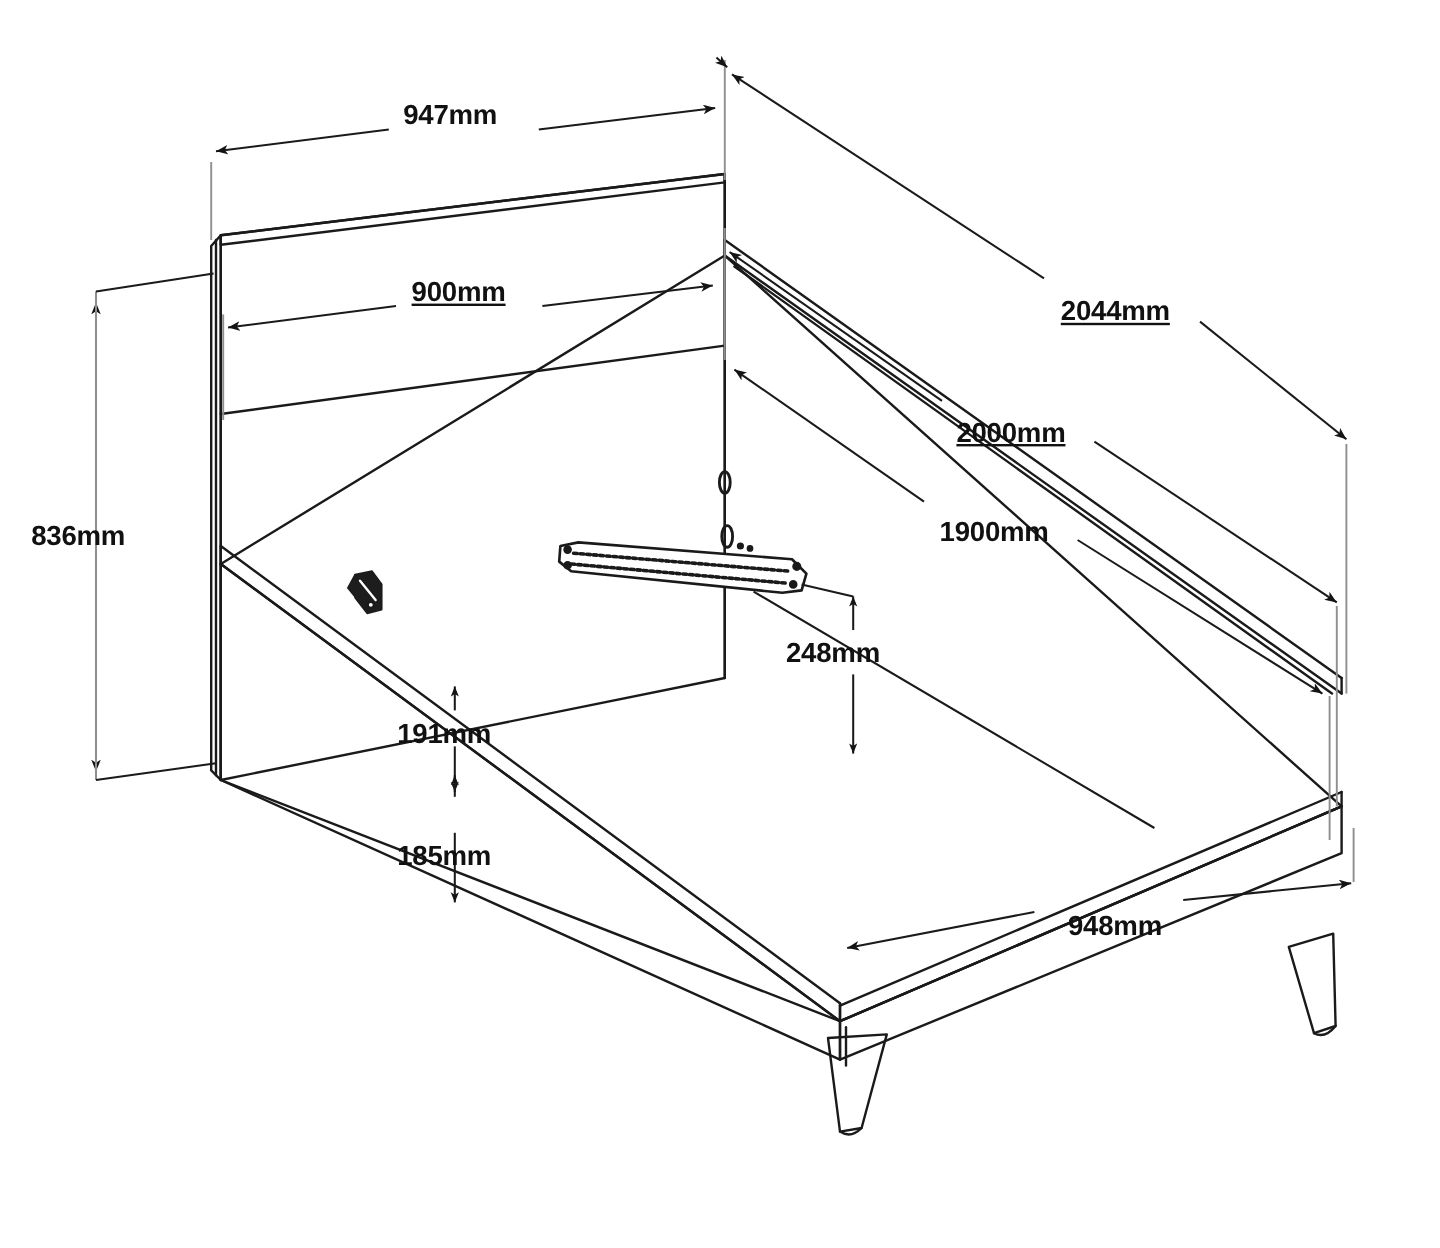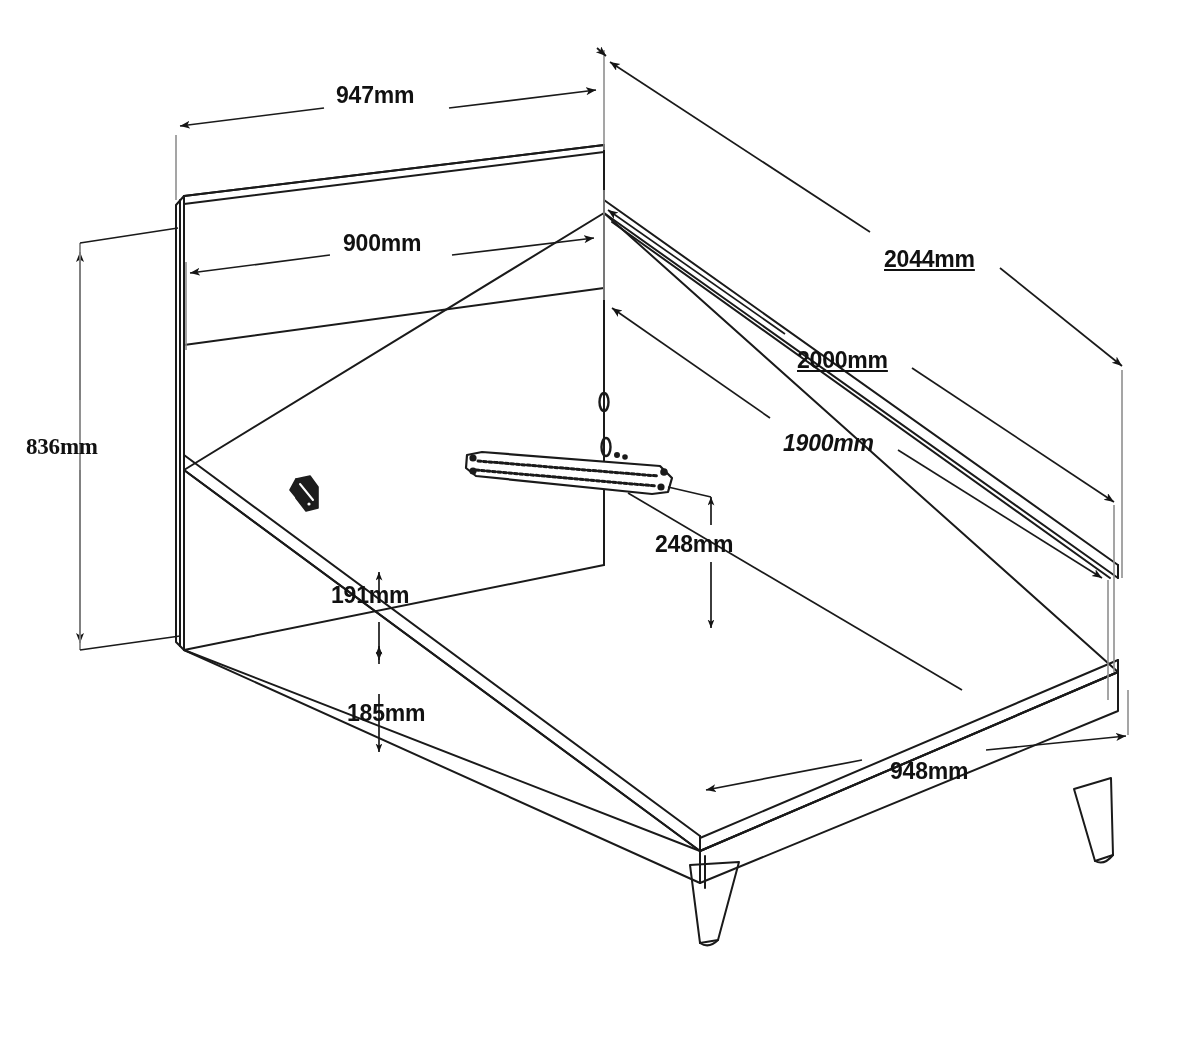--- a/index.html
+++ b/index.html
@@ -186,23 +186,23 @@
       </g>
 
       <g stroke="#1a1a1a" stroke-width="1.7">
         <path d="M986,750 L1126,736" marker-end="url(#ar)"></path>
         <path d="M862,760 L706,790" marker-end="url(#ar)"></path>
       </g>
     </g>
   </svg>
 
   <div class="dim-label" style="left:336px; top:84px;">947mm</div>
-  <div class="dim-label" style="left:343px; top:232px;">900mm</div>
+  <div class="dim-label" style="left:343px; top:232px;text-decoration:underline;">900mm</div>
   <div class="dim-label" style="left:884px; top:248px;text-decoration:underline;">2044mm</div>
   <div class="dim-label" style="left:797px; top:349px;text-decoration:underline;">2000mm</div>
-  <div class="dim-label" style="left:783px; top:432px;font-style:italic;">1900mm</div>
-  <div class="dim-label" style="left:26px;  top:435px;font-family:Liberation Serif, serif;">836mm</div>
-  <div class="dim-label" style="left:331px; top:584px;">191mm</div>
-  <div class="dim-label" style="left:331px; top:702px;margin-left:16px;">185mm</div>
+  <div class="dim-label" style="left:783px; top:432px;">1900mm</div>
+  <div class="dim-label" style="left:26px;  top:435px;">836mm</div>
+  <div class="dim-label" style="left:331px; top:600px;">191mm</div>
+  <div class="dim-label" style="left:331px; top:702px;">185mm</div>
   <div class="dim-label" style="left:655px; top:533px;">248mm</div>
   <div class="dim-label" style="left:874px; top:760px;margin-left:16px;">948mm</div>
 
 </div>
 
 </body></html>

